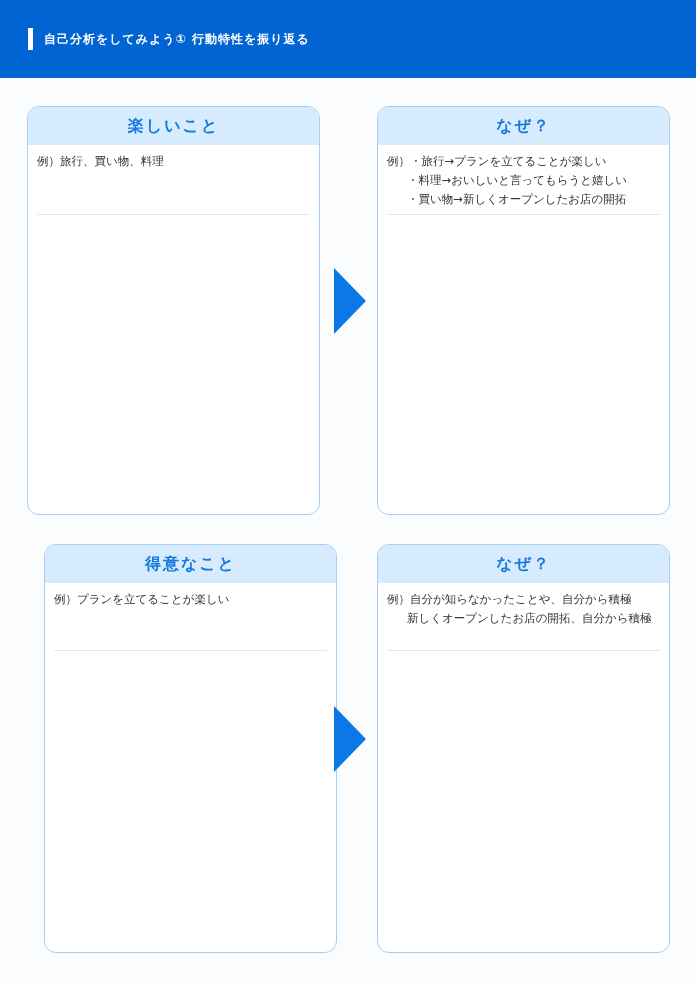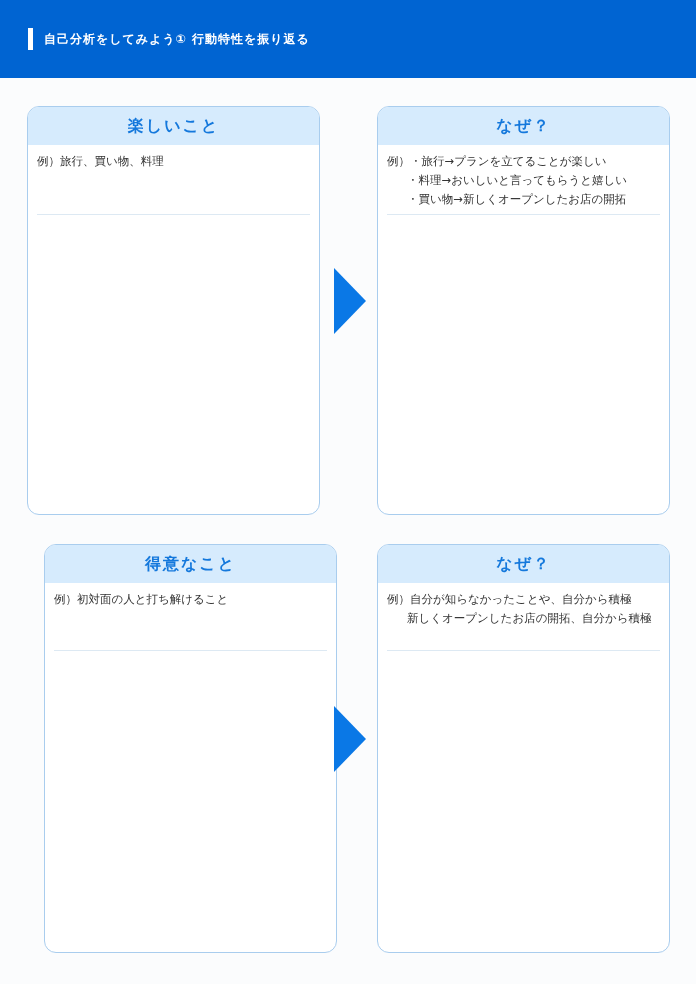--- a/index.html
+++ b/index.html
@@ -81,21 +81,21 @@
     <div class="ex-indent">・買い物→新しくオープンしたお店の開拓</div>
   </div>
   <div style="height:290px;"></div>
 </div>
 
 <div class="box" style="left:44px; top:544px;">
   <div class="box-header">得意なこと</div>
   <div class="box-example" style="height:68px;">
     <div class="ex-row">
       <span class="ex-prefix">例）</span>
-      <span class="ex-body">初対面の人と打ち解けること</span>
+      <span class="ex-body">プランを立てることが楽しい</span>
     </div>
   </div>
   <div style="height:290px;"></div>
 </div>
 
 <div class="arrow" style="left:334px; top:706px;"></div>
 
 <div class="box" style="left:377px; top:544px;">
   <div class="box-header">なぜ？</div>
   <div class="box-example" style="height:68px;">

